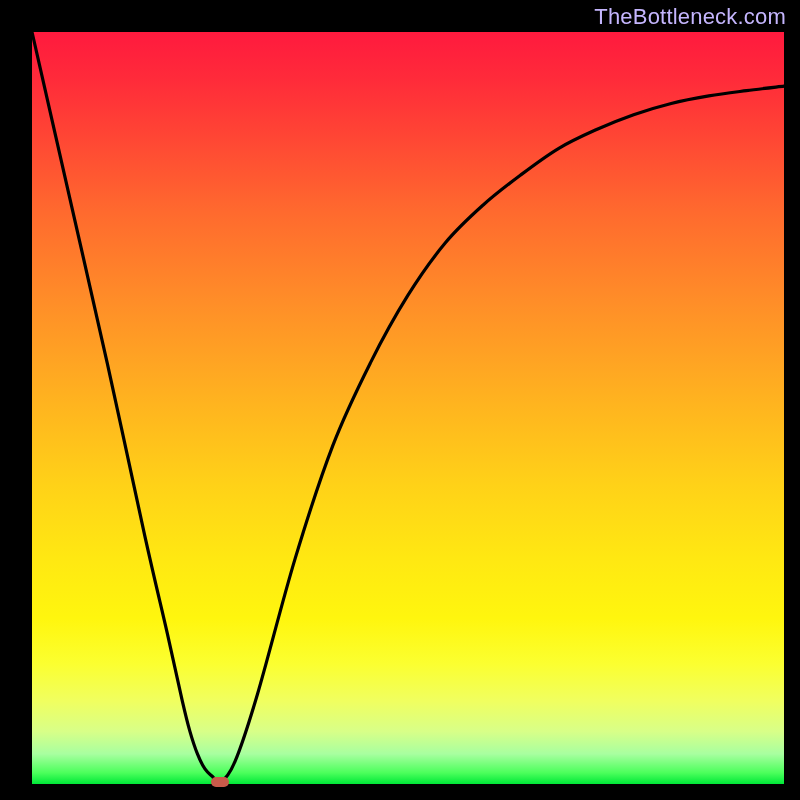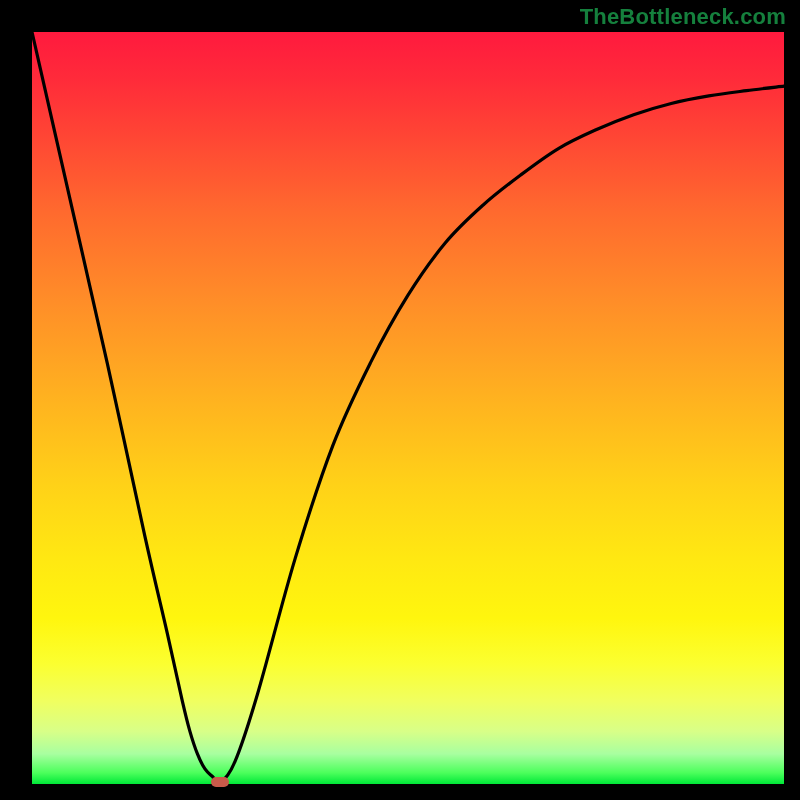--- a/index.html
+++ b/index.html
@@ -54,23 +54,23 @@
     position: absolute;
     inset: 0;
     width: 100%;
     height: 100%;
     overflow: visible;
   }
   .watermark {
     position: absolute;
     top: 4px;
     right: 14px;
-    color: #15803d;
+    color: #c4b5fd;
     font-size: 22px;
-    font-weight: 700;
+    font-weight: 400;
     letter-spacing: 0.2px;
     user-select: none;
   }
   .dip-marker {
     position: absolute;
     width: 18px;
     height: 10px;
     border-radius: 5px;
     transform: translate(-50%, -50%);
   }

